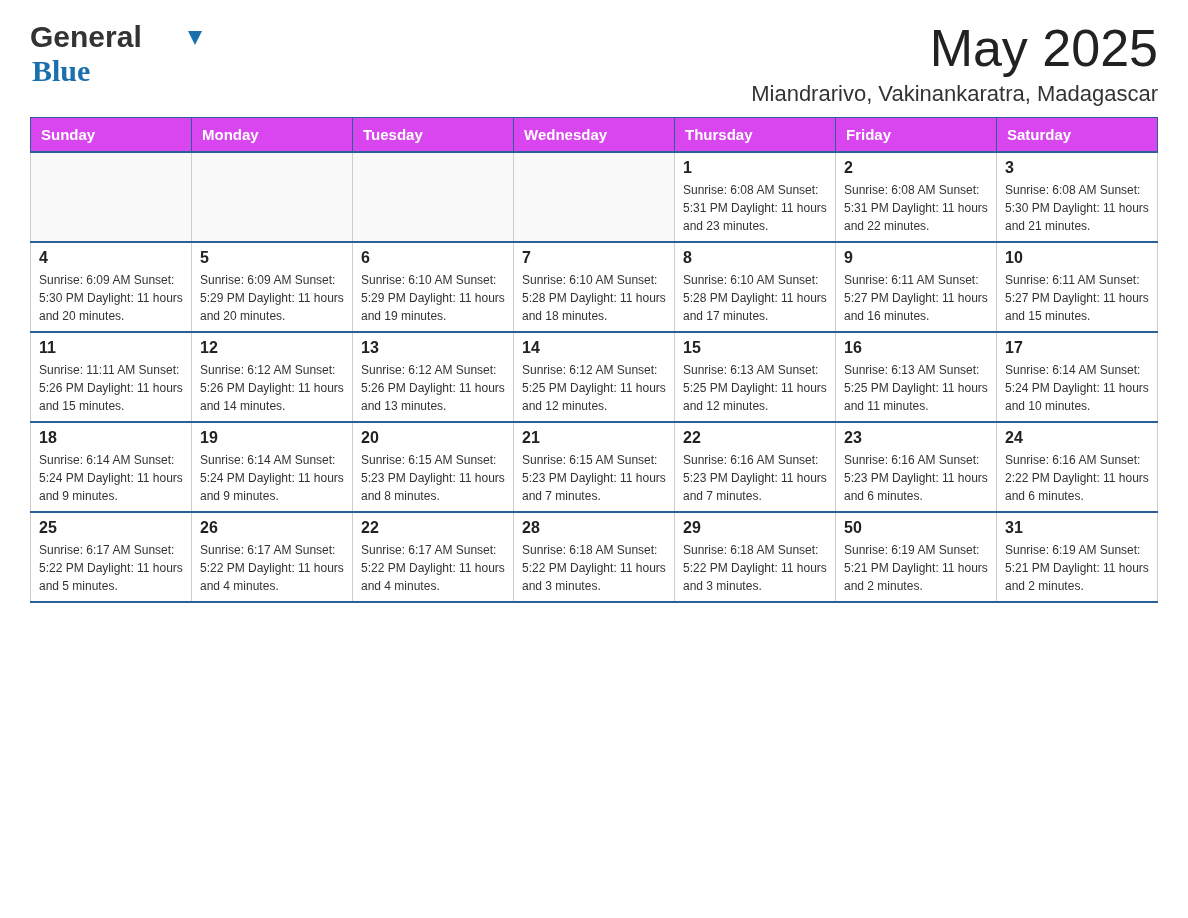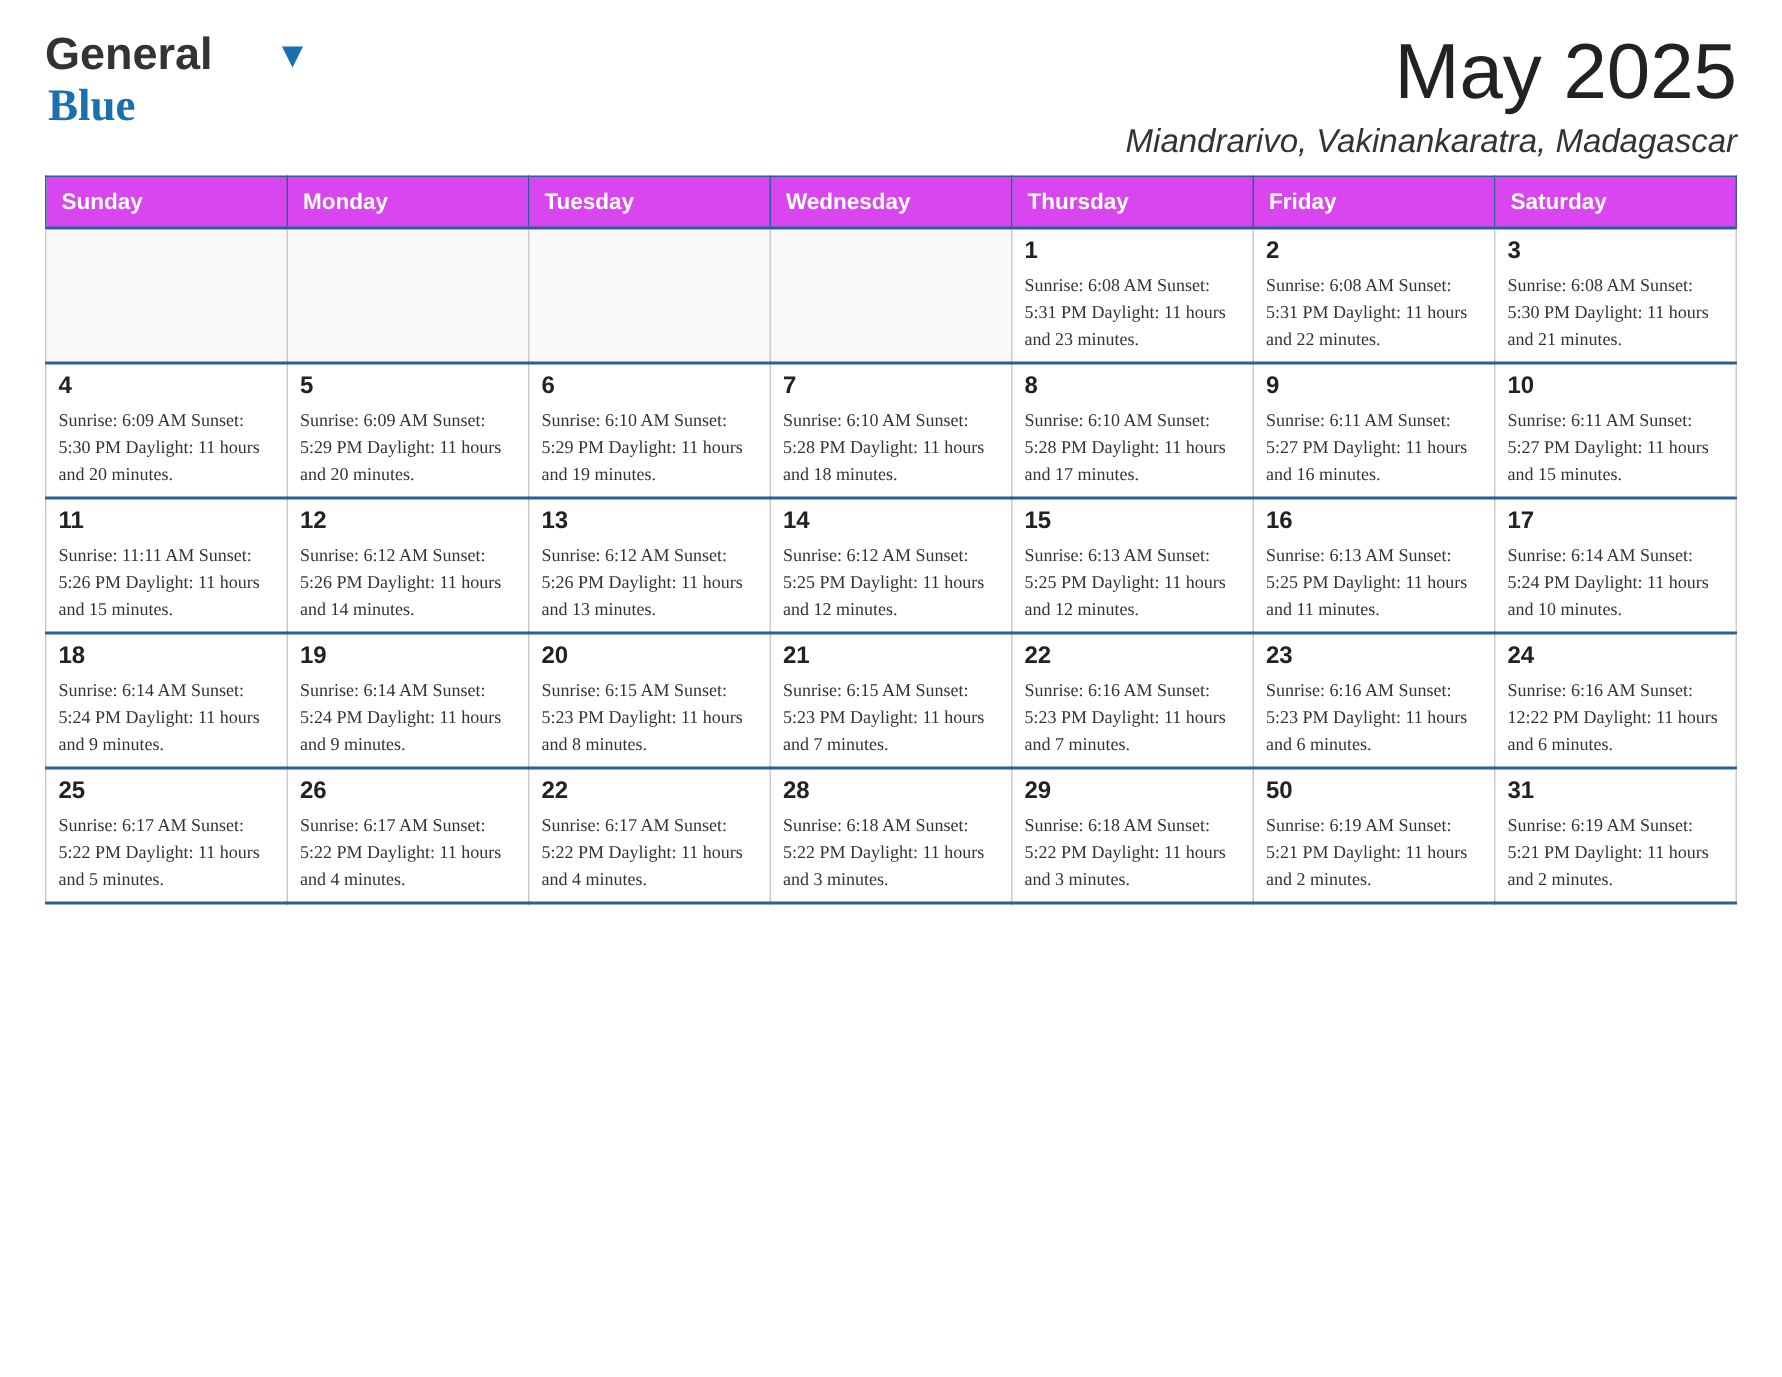--- a/index.html
+++ b/index.html
@@ -32,21 +32,20 @@
     .month-title {
       font-size: 52px;
       font-weight: normal;
       color: #222;
       line-height: 1.1;
     }
     .location-title {
       font-size: 22px;
       color: #333;
       margin-top: 4px;
-      font-style: italic;
     }
     table {
       width: 100%;
       border-collapse: collapse;
       margin-top: 8px;
     }
     th {
       background-color: #d946ef;
       color: #fff;
       font-size: 15px;
@@ -72,21 +71,20 @@
       font-size: 16px;
       font-weight: bold;
       color: #222;
       display: block;
       margin-bottom: 4px;
     }
     .day-info {
       font-size: 12px;
       color: #333;
       line-height: 1.5;
-      font-family: Liberation Serif, serif;
     }
     tr {
       border-bottom: 2px solid #2a6099;
     }
   </style>
 </head>
 <body>
 
 <div class="header">
   <div class="logo-area">
@@ -264,21 +262,21 @@
         </td>
         <td>
           <span class="day-number">23</span>
           <div class="day-info">Sunrise: 6:16 AM
 Sunset: 5:23 PM
 Daylight: 11 hours and 6 minutes.</div>
         </td>
         <td>
           <span class="day-number">24</span>
           <div class="day-info">Sunrise: 6:16 AM
-Sunset: 12:22 PM
+Sunset: 2:22 PM
 Daylight: 11 hours and 6 minutes.</div>
         </td>
       </tr>
       <tr>
         <td>
           <span class="day-number">25</span>
           <div class="day-info">Sunrise: 6:17 AM
 Sunset: 5:22 PM
 Daylight: 11 hours and 5 minutes.</div>
         </td>

